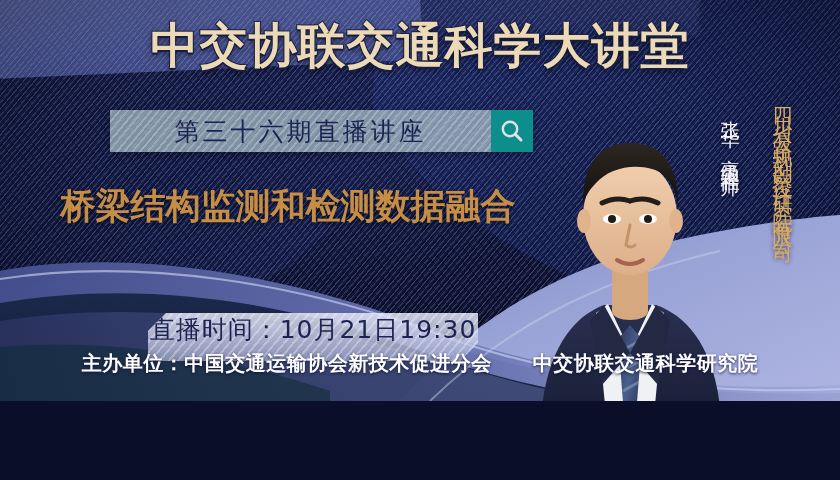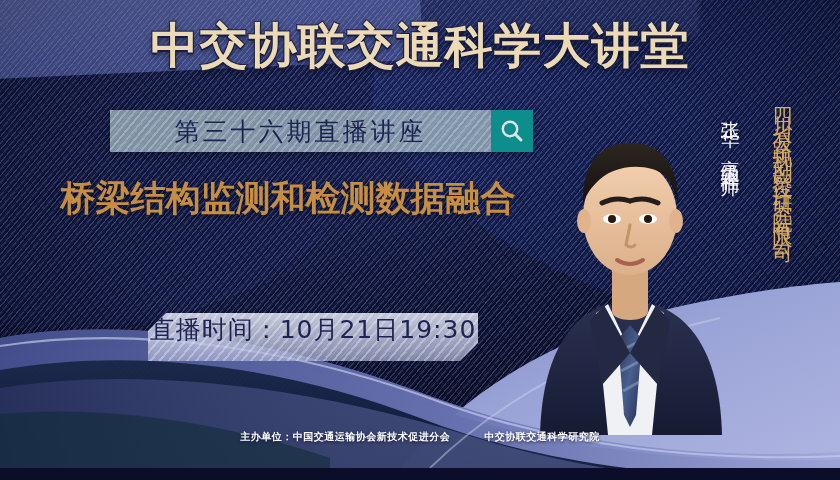--- a/index.html
+++ b/index.html
@@ -1,18 +1,18 @@
 <!DOCTYPE html>
 <html><head>
 <meta charset="utf-8">
 <style>
   html,body{margin:0;padding:0;background:#0a0e28;}
   *{box-sizing:border-box;}
   #poster{
-    position:relative;width:840px;height:468px;overflow:hidden;
+    position:relative;width:840px;height:401px;overflow:hidden;
     font-family:"Liberation Sans","DejaVu Sans",sans-serif;
     background:#0c1030;
   }
 
   
   .bg-base{
     position:absolute;inset:0;
     background:
       radial-gradient(120% 90% at 18% 8%, #2b3570 0%, #141a45 38%, #0b0f2e 70%, #080b22 100%);
   }
@@ -108,21 +108,21 @@
     font-size:25px;color:#1b2250;letter-spacing:3px;
     font-family:"DejaVu Sans","Liberation Sans",sans-serif;
   }
   .episode-search{
     width:42px;background:#0d8e8c;display:flex;align-items:center;justify-content:center;
   }
   .episode-search svg{display:block;}
 
   
   .topic{
-    position:absolute;left:18px;top:176px;width:540px;text-align:center;
+    position:absolute;left:18px;top:184px;width:540px;text-align:center;
     font-size:35px;font-weight:bold;line-height:1.28;
     color:#c68e45;
     font-family:"DejaVu Sans","Liberation Sans",sans-serif;
     text-shadow:0 2px 4px rgba(0,0,0,.5);
     z-index:8;
   }
   .topic .l2{display:block;}
 
   
   .time-pill{
@@ -139,21 +139,21 @@
     pointer-events:none;
   }
   .time-text{
     position:relative;z-index:2;font-size:25px;color:#1d2352;letter-spacing:1px;
     font-family:"DejaVu Sans","Liberation Sans",sans-serif;white-space:nowrap;
   }
 
   
   .organizers{
     position:absolute;left:0;right:0;bottom:24px;text-align:center;
-    font-size:10px;font-weight:bold;color:#ffffff;letter-spacing:.5px;
+    font-size:20px;font-weight:bold;color:#ffffff;letter-spacing:.5px;
     font-family:"DejaVu Sans","Liberation Sans",sans-serif;
     text-shadow:0 1px 3px rgba(10,14,50,.85);
     z-index:9;white-space:nowrap;
   }
   .organizers .gap{display:inline-block;width:26px;}
 
   
   .speaker{
     position:absolute;left:532px;top:85px;width:196px;height:350px;z-index:6;
   }

